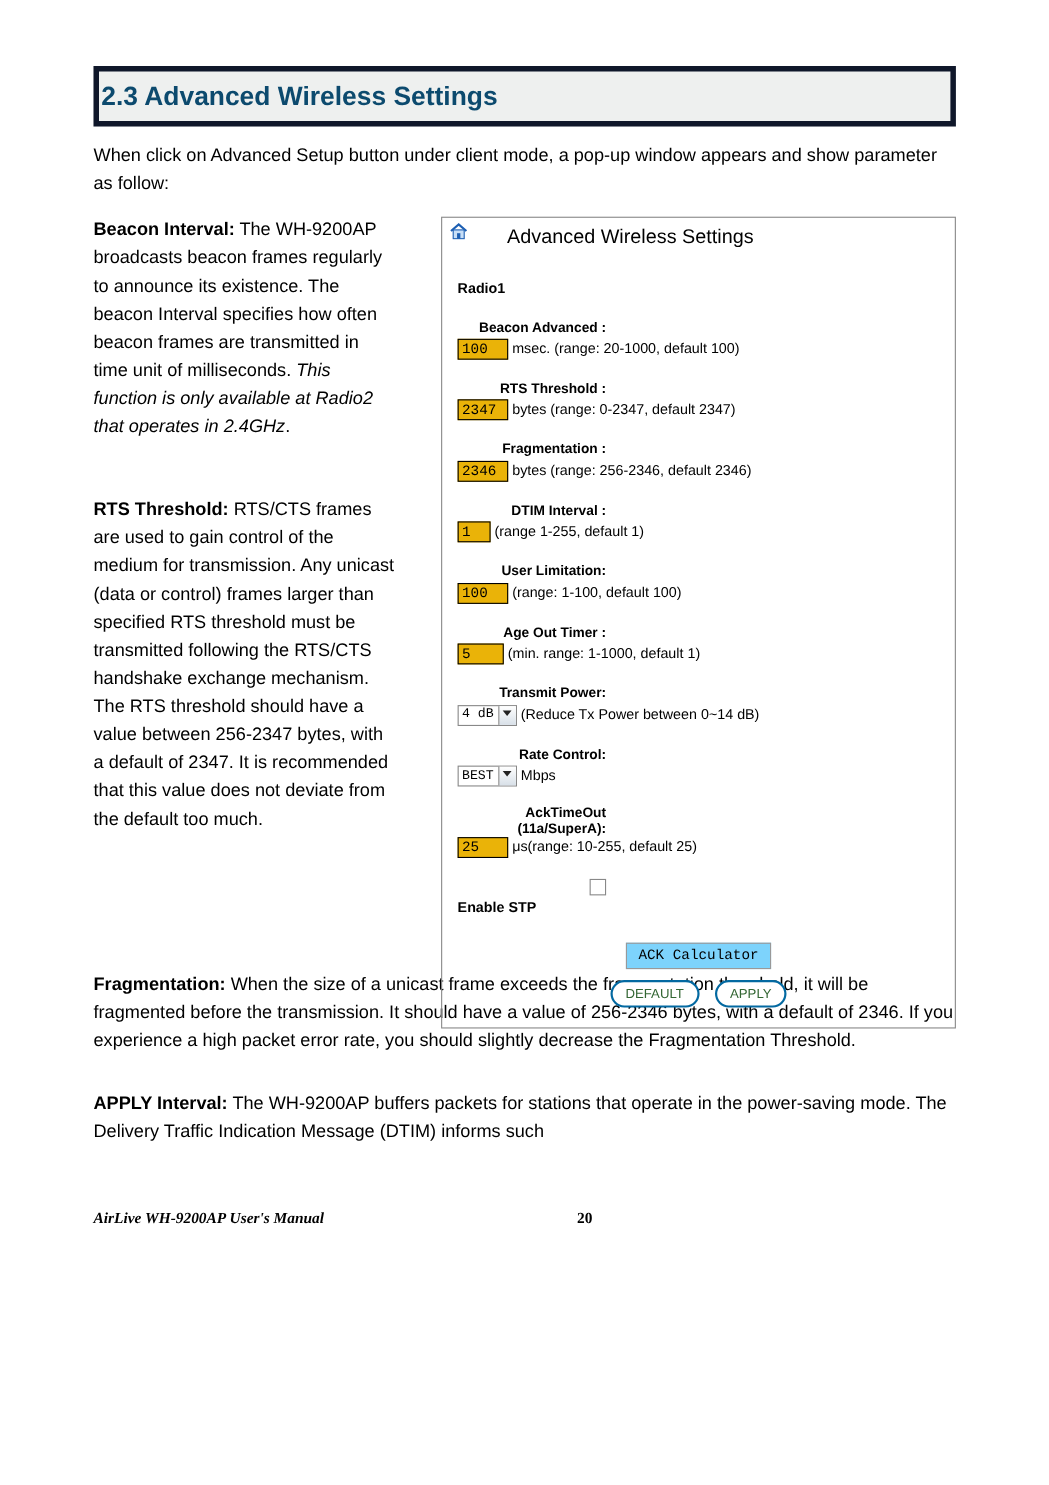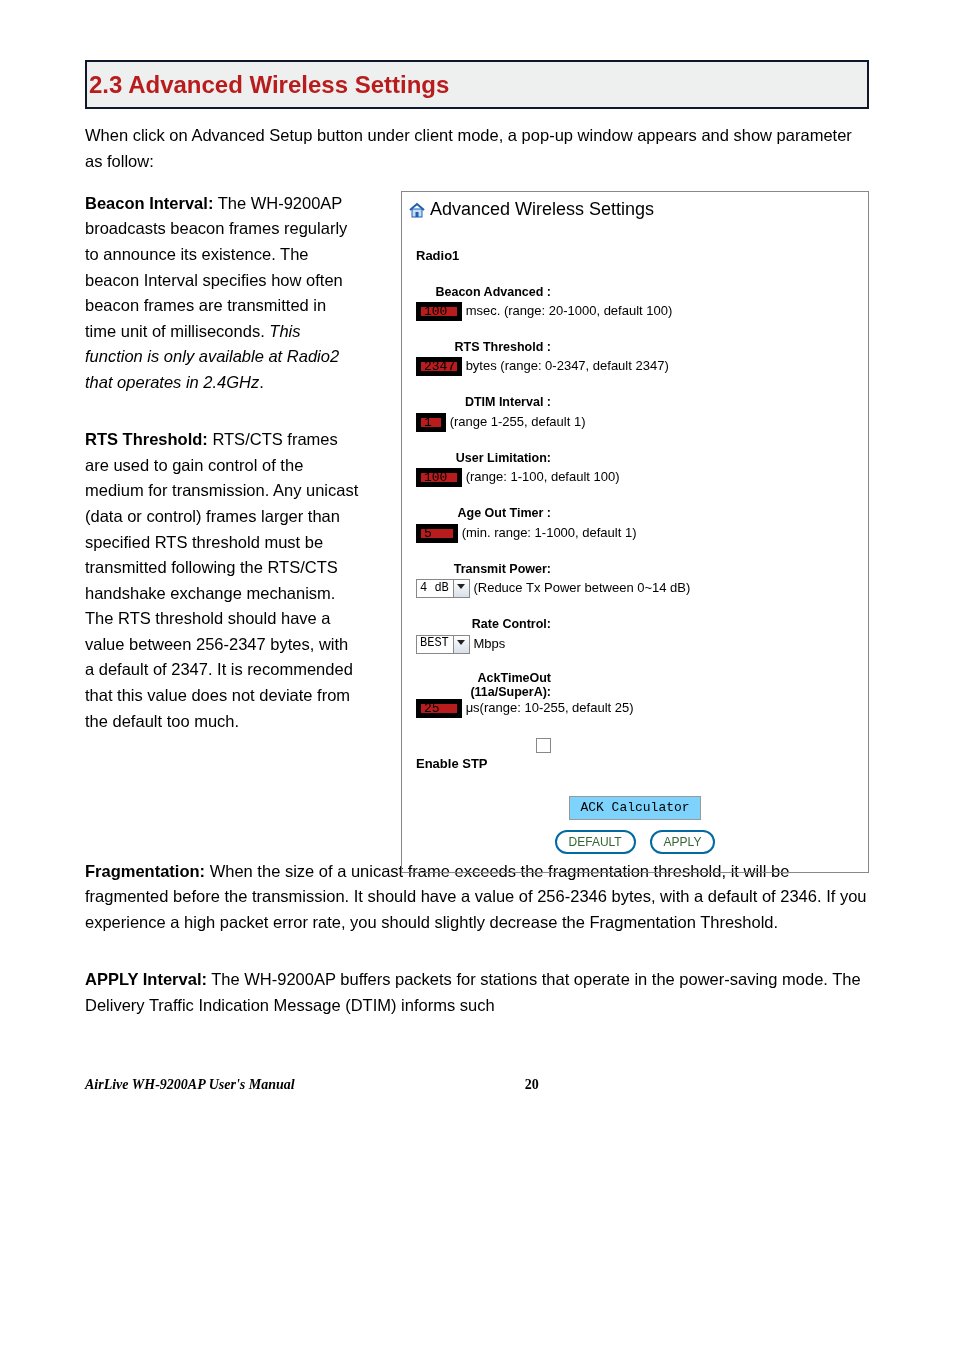--- a/index.html
+++ b/index.html
@@ -11,23 +11,23 @@
     background: #fff;
   }
   .page {
     width: 954px;
     padding: 60px 85px 40px 85px;
     box-sizing: border-box;
   }
   .section-title {
     font-size: 24px;
     font-weight: bold;
-    color: #b91c1c;
+    color: #0c4a6e;
     background: #eef0ef;
-    border: 2px solid #0f172a;
+    border: 5px solid #0f172a;
     padding: 4px 2px;
     margin: 0 0 14px 0;
   }
   p.intro {
     margin: 0 0 12px 0;
   }
   .two-col {
     position: relative;
   }
   .left-col {
@@ -45,23 +45,24 @@
     top: 0;
     width: 468px;
     border: 1px solid #888;
     box-sizing: border-box;
     font-family: Tahoma, Arial, sans-serif;
     font-size: 12.5px;
     color: #000;
   }
   .shot-title {
     display: flex;
-    align-items: center;
+    align-items: flex-start;
     padding: 4px 6px 6px 6px;
     font-size: 18px;
+    gap: 31px;
   }
   .shot-title svg { flex: 0 0 auto; margin-right: 4px; }
   .shot-body {
     padding: 14px 14px 18px 14px;
   }
   .shot-row {
     display: flex;
     align-items: flex-start;
     margin-bottom: 14px;
     flex-direction: column;
@@ -75,22 +76,22 @@
     font-size: 12.5px;
   }
   .shot-value {
     flex: 1;
     font-size: 13px;
     line-height: 1.45;
   }
   .tbox {
     font-family: "Courier New", monospace;
     font-size: 13px;
-    border: 5px solid #000000;
-    background: #b91c1c;
+    border: 1px solid #000000;
+    background: #eab308;
     width: 46px;
     height: 19px;
     padding: 0 3px;
     box-sizing: border-box;
     display: inline-block;
     vertical-align: middle;
   }
   .selbox {
     font-family: "Courier New", monospace;
     font-size: 12px;
@@ -205,20 +206,27 @@
         </div>
 
         <div class="shot-row">
           <div class="shot-label">RTS Threshold :</div>
           <div class="shot-value">
             <input class="tbox" value="2347" style="">
             <span>bytes (range: 0-2347, default 2347)</span>
           </div>
         </div>
 
+        <div class="shot-row">
+          <div class="shot-label">Fragmentation :</div>
+          <div class="shot-value">
+            <input class="tbox" value="2346" style="">
+            <span>bytes (range: 256-2346, default 2346)</span>
+          </div>
+        </div>
 
         <div class="shot-row">
           <div class="shot-label">DTIM Interval :</div>
           <div class="shot-value">
             <input class="tbox" style="width: 30px;" value="1">
             <span>(range 1-255, default 1)</span>
           </div>
         </div>
 
         <div class="shot-row">
@@ -285,21 +293,21 @@
           <span class="btn-round">APPLY</span>
         </div>
       </div>
     </div>
 
     <div class="left-col">
       <p>
         <span class="b">Beacon Interval:</span><span> The WH-9200AP broadcasts beacon frames regularly to announce its existence. The beacon Interval specifies how often beacon frames are transmitted in time unit of milliseconds.   </span><span class="i">This function is only available at Radio2 that operates in 2.4GHz</span><span>.</span>
       </p>
 
-      <p style="margin-top:32px">
+      <p style="margin-top:50px">
         <span class="b">RTS Threshold:</span><span> RTS/CTS frames are used to gain control of the medium for transmission. Any unicast (data or control) frames larger than specified RTS threshold must be transmitted following the RTS/CTS handshake exchange mechanism. The RTS threshold should have a value between 256-2347 bytes, with a default of 2347. It is recommended that this value does not deviate from the default too much.</span>
       </p>
     </div>
 
   </div>
 
   <div style="height:80px"></div>
 
   <p class="after-shot">
     <span class="b">Fragmentation:</span><span> When the size of a unicast frame exceeds the fragmentation threshold, it will be fragmented before the transmission. It should have a value of 256-2346 bytes, with a default of 2346. If you experience a high packet error rate, you should slightly decrease the Fragmentation Threshold.</span>

